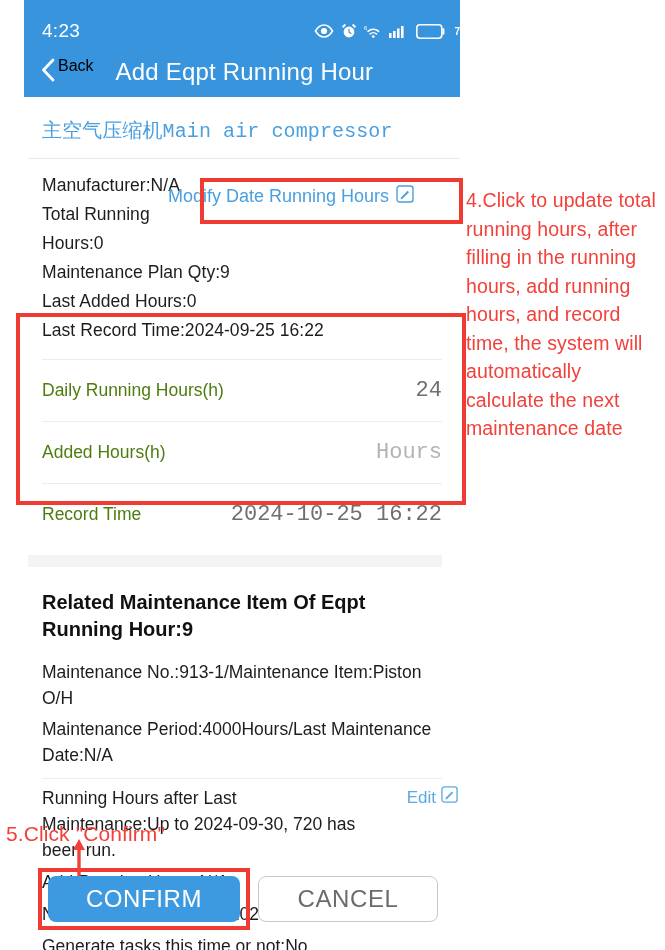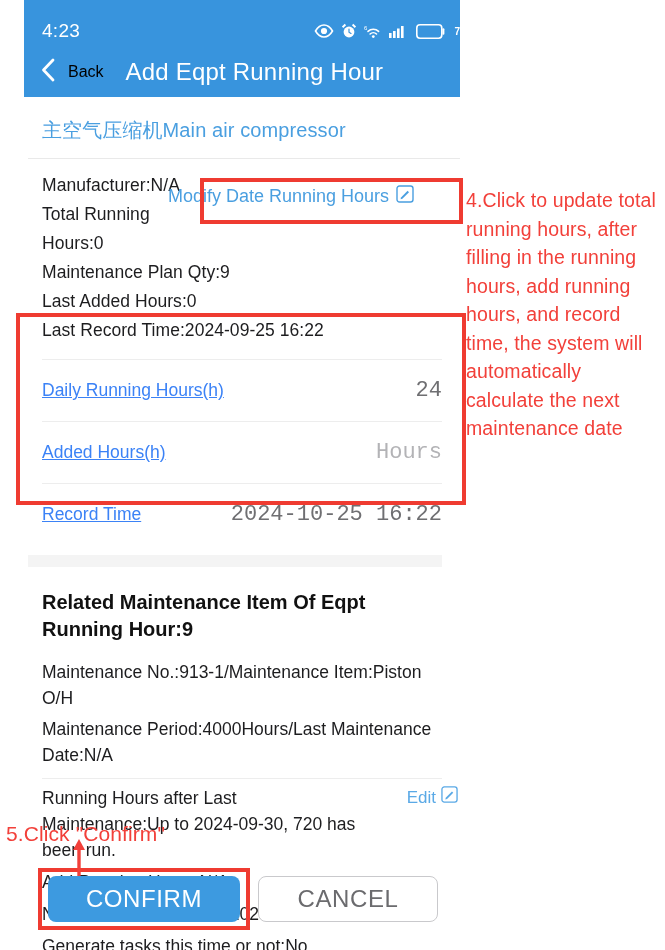--- a/index.html
+++ b/index.html
@@ -34,33 +34,33 @@
   .batt-num {
     position: absolute; left: 0; top: 0; width: 26px; height: 15px;
     display: flex; align-items: center; justify-content: center;
     color: #fff; font-size: 10px; font-weight: 700; letter-spacing: 0; padding-left: 44px;
   }
 
   .nav-bar {
     position: absolute; left: 0; top: 46px; width: 100%; height: 51px;
     display: flex; align-items: center; padding-left: 16px;
   }
-  .back-btn { display: flex; align-items: center; gap: 12px; }
+  .back-btn { display: flex; align-items: flex-start; gap: 2px; }
   .back-chevron { display: block; }
   .nav-title {
     color: #ffffff; font-size: 24px; font-weight: 400; margin-left: 22px;
     letter-spacing: .2px; white-space: nowrap;
   }
 
   
   .body-area { position: absolute; left: 0; top: 97px; width: 470px; height: 853px; }
 
   .eqpt-title {
     color: #4a9fe0; font-size: 20px; padding: 20px 0 14px 42px;
-    letter-spacing: .1px; white-space: nowrap;
+    letter-spacing: .1px; white-space: nowrap; font-family: Liberation Mono, monospace;
   }
   .hr-light { height: 1px; background: #e9e9e9; margin-left: 28px; margin-right: 10px; }
   .hr-row { height: 1px; background: #ededed; margin-left: 42px; margin-right: 28px; }
 
   .info-list { padding: 12px 0 6px 42px; position: relative; }
   .info-line {
     font-size: 17.5px; color: #1d1d1f; line-height: 29px; letter-spacing: .05px;
   }
   .info-line.total-run { width: 150px; }
 
@@ -69,21 +69,21 @@
     display: flex; align-items: center; gap: 7px;
     color: #4a9fe0; font-size: 18px; white-space: nowrap;
   }
 
   
   .field-rows { margin: 8px 0 0 0; }
   .field-row {
     height: 61px; display: flex; align-items: center; justify-content: space-between;
     padding: 0 28px 0 42px;
   }
-  .field-label { font-size: 17.5px; color: #3b82f6; text-decoration: underline; }
+  .field-label { font-size: 17.5px; color: #4d7c0f; }
   .field-value { font-size: 22px; color: #6f6f72; font-family: Liberation Mono, monospace; }
   .field-value.placeholder { color: #b3b3b6; }
 
   .gray-band { height: 12px; background: #f4f4f4; margin: 10px 28px 0 28px; }
 
   .section-head {
     font-size: 20px; font-weight: 700; color: #111; line-height: 27px;
     padding: 22px 30px 10px 42px;
   }
 

